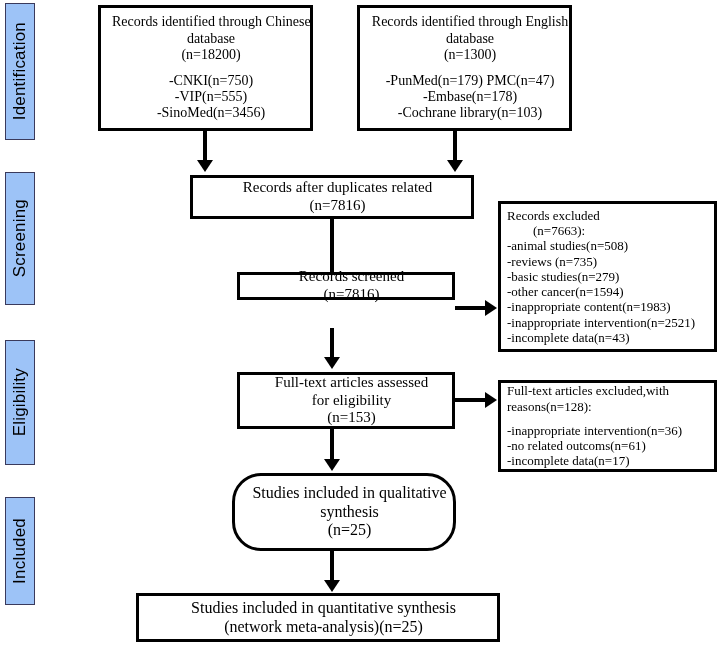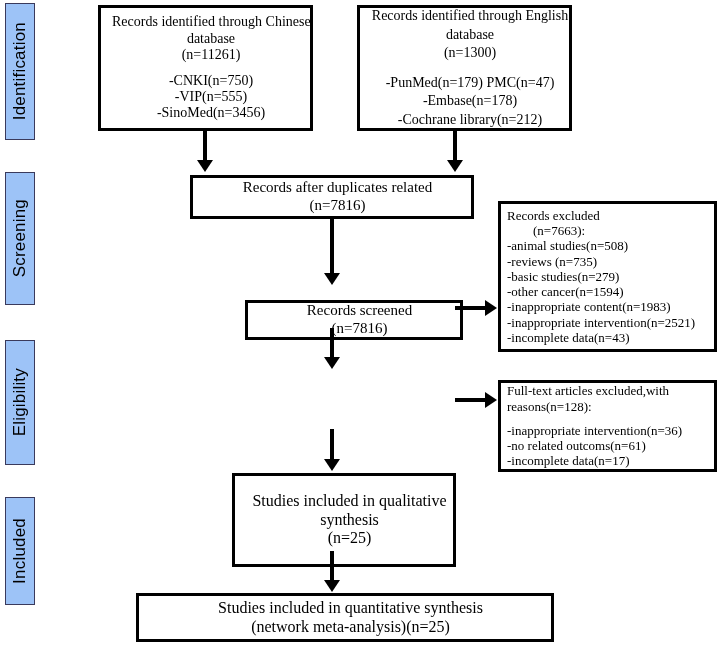--- a/index.html
+++ b/index.html
@@ -107,52 +107,52 @@
     <span>Eligibility</span>
   </div>
 
   <div class="stage-label" style="left:5px; top:497px; width:30px; height:108px;">
     <span>Included</span>
   </div>
 
   <div class="box center" style="left:98px; top:5px; width:215px; height:126px;">
     <div class="line t14">Records identified through Chinese</div>
     <div class="line t14">database</div>
-    <div class="line t14">(n=11261)</div>
+    <div class="line t14">(n=18200)</div>
     <div class="gap"></div>
     <div class="line t14">-CNKI(n=750)</div>
     <div class="line t14">-VIP(n=555)</div>
     <div class="line t14">-SinoMed(n=3456)</div>
   </div>
 
-  <div class="box center" style="left:357px; top:5px; width:215px; height:126px;justify-content:space-between;">
+  <div class="box center" style="left:357px; top:5px; width:215px; height:126px;">
     <div class="line t14">Records identified through English</div>
     <div class="line t14">database</div>
     <div class="line t14">(n=1300)</div>
     <div class="gap"></div>
     <div class="line t14">-PunMed(n=179) PMC(n=47)</div>
     <div class="line t14">-Embase(n=178)</div>
-    <div class="line t14">-Cochrane library(n=212)</div>
+    <div class="line t14">-Cochrane library(n=103)</div>
   </div>
 
   <div class="vline" style="left:203px; top:131px; height:31px;"></div>
   <div class="arrow-down" style="left:197px; top:160px;"></div>
 
   <div class="vline" style="left:453px; top:131px; height:31px;"></div>
   <div class="arrow-down" style="left:447px; top:160px;"></div>
 
   <div class="box center" style="left:190px; top:175px; width:284px; height:44px;">
     <div class="line t15">Records after duplicates related</div>
     <div class="line t15">(n=7816)</div>
   </div>
 
   <div class="vline" style="left:330px; top:219px; height:56px;"></div>
   <div class="arrow-down" style="left:324px; top:273px;"></div>
 
-  <div class="box center" style="left:237px; top:300px; width:218px; height:40px;margin-left:8px;">
+  <div class="box center" style="left:237px; top:272px; width:218px; height:28px;">
     <div class="line t15">Records screened</div>
     <div class="line t15">(n=7816)</div>
   </div>
 
   <div class="hline" style="left:455px; top:306px; width:32px;"></div>
   <div class="arrow-right" style="left:485px; top:300px;"></div>
 
   <div class="box left pad-lr" style="left:498px; top:201px; width:219px; height:151px;">
     <div class="line t13">Records excluded</div>
     <div class="line t13">        (n=7663):</div>
@@ -161,43 +161,48 @@
     <div class="line t13">-basic studies(n=279)</div>
     <div class="line t13">-other cancer(n=1594)</div>
     <div class="line t13">-inappropriate content(n=1983)</div>
     <div class="line t13">-inappropriate intervention(n=2521)</div>
     <div class="line t13">-incomplete data(n=43)</div>
   </div>
 
   <div class="vline" style="left:330px; top:328px; height:31px;"></div>
   <div class="arrow-down" style="left:324px; top:357px;"></div>
 
+  <div class="box center" style="left:237px; top:372px; width:218px; height:57px;">
+    <div class="line t15">Full-text articles assessed</div>
+    <div class="line t15">for eligibility</div>
+    <div class="line t15">(n=153)</div>
+  </div>
 
   <div class="hline" style="left:455px; top:398px; width:32px;"></div>
   <div class="arrow-right" style="left:485px; top:392px;"></div>
 
   <div class="box left pad-lr" style="left:498px; top:380px; width:219px; height:92px;">
     <div class="line t13">Full-text articles excluded,with</div>
     <div class="line t13">reasons(n=128):</div>
     <div class="gap"></div>
     <div class="line t13">-inappropriate intervention(n=36)</div>
     <div class="line t13">-no related outcoms(n=61)</div>
     <div class="line t13">-incomplete data(n=17)</div>
   </div>
 
   <div class="vline" style="left:330px; top:429px; height:32px;"></div>
   <div class="arrow-down" style="left:324px; top:459px;"></div>
 
-  <div class="box center" style="left:232px; top:473px; width:224px; height:94px;">
+  <div class="box center" style="left:232px; top:473px; width:224px; height:78px;border-radius:29px;">
     <div class="line t16">Studies included in qualitative</div>
     <div class="line t16">synthesis</div>
     <div class="line t16">(n=25)</div>
   </div>
 
   <div class="vline" style="left:330px; top:551px; height:31px;"></div>
   <div class="arrow-down" style="left:324px; top:580px;"></div>
 
-  <div class="box center" style="left:136px; top:593px; width:418px; height:49px;align-items:center;">
+  <div class="box center" style="left:136px; top:593px; width:364px; height:49px;align-items:center;">
     <div class="line t16">Studies included in quantitative synthesis</div>
     <div class="line t16">(network meta-analysis)(n=25)</div>
   </div>
 
 </div>
 
 </body></html>

